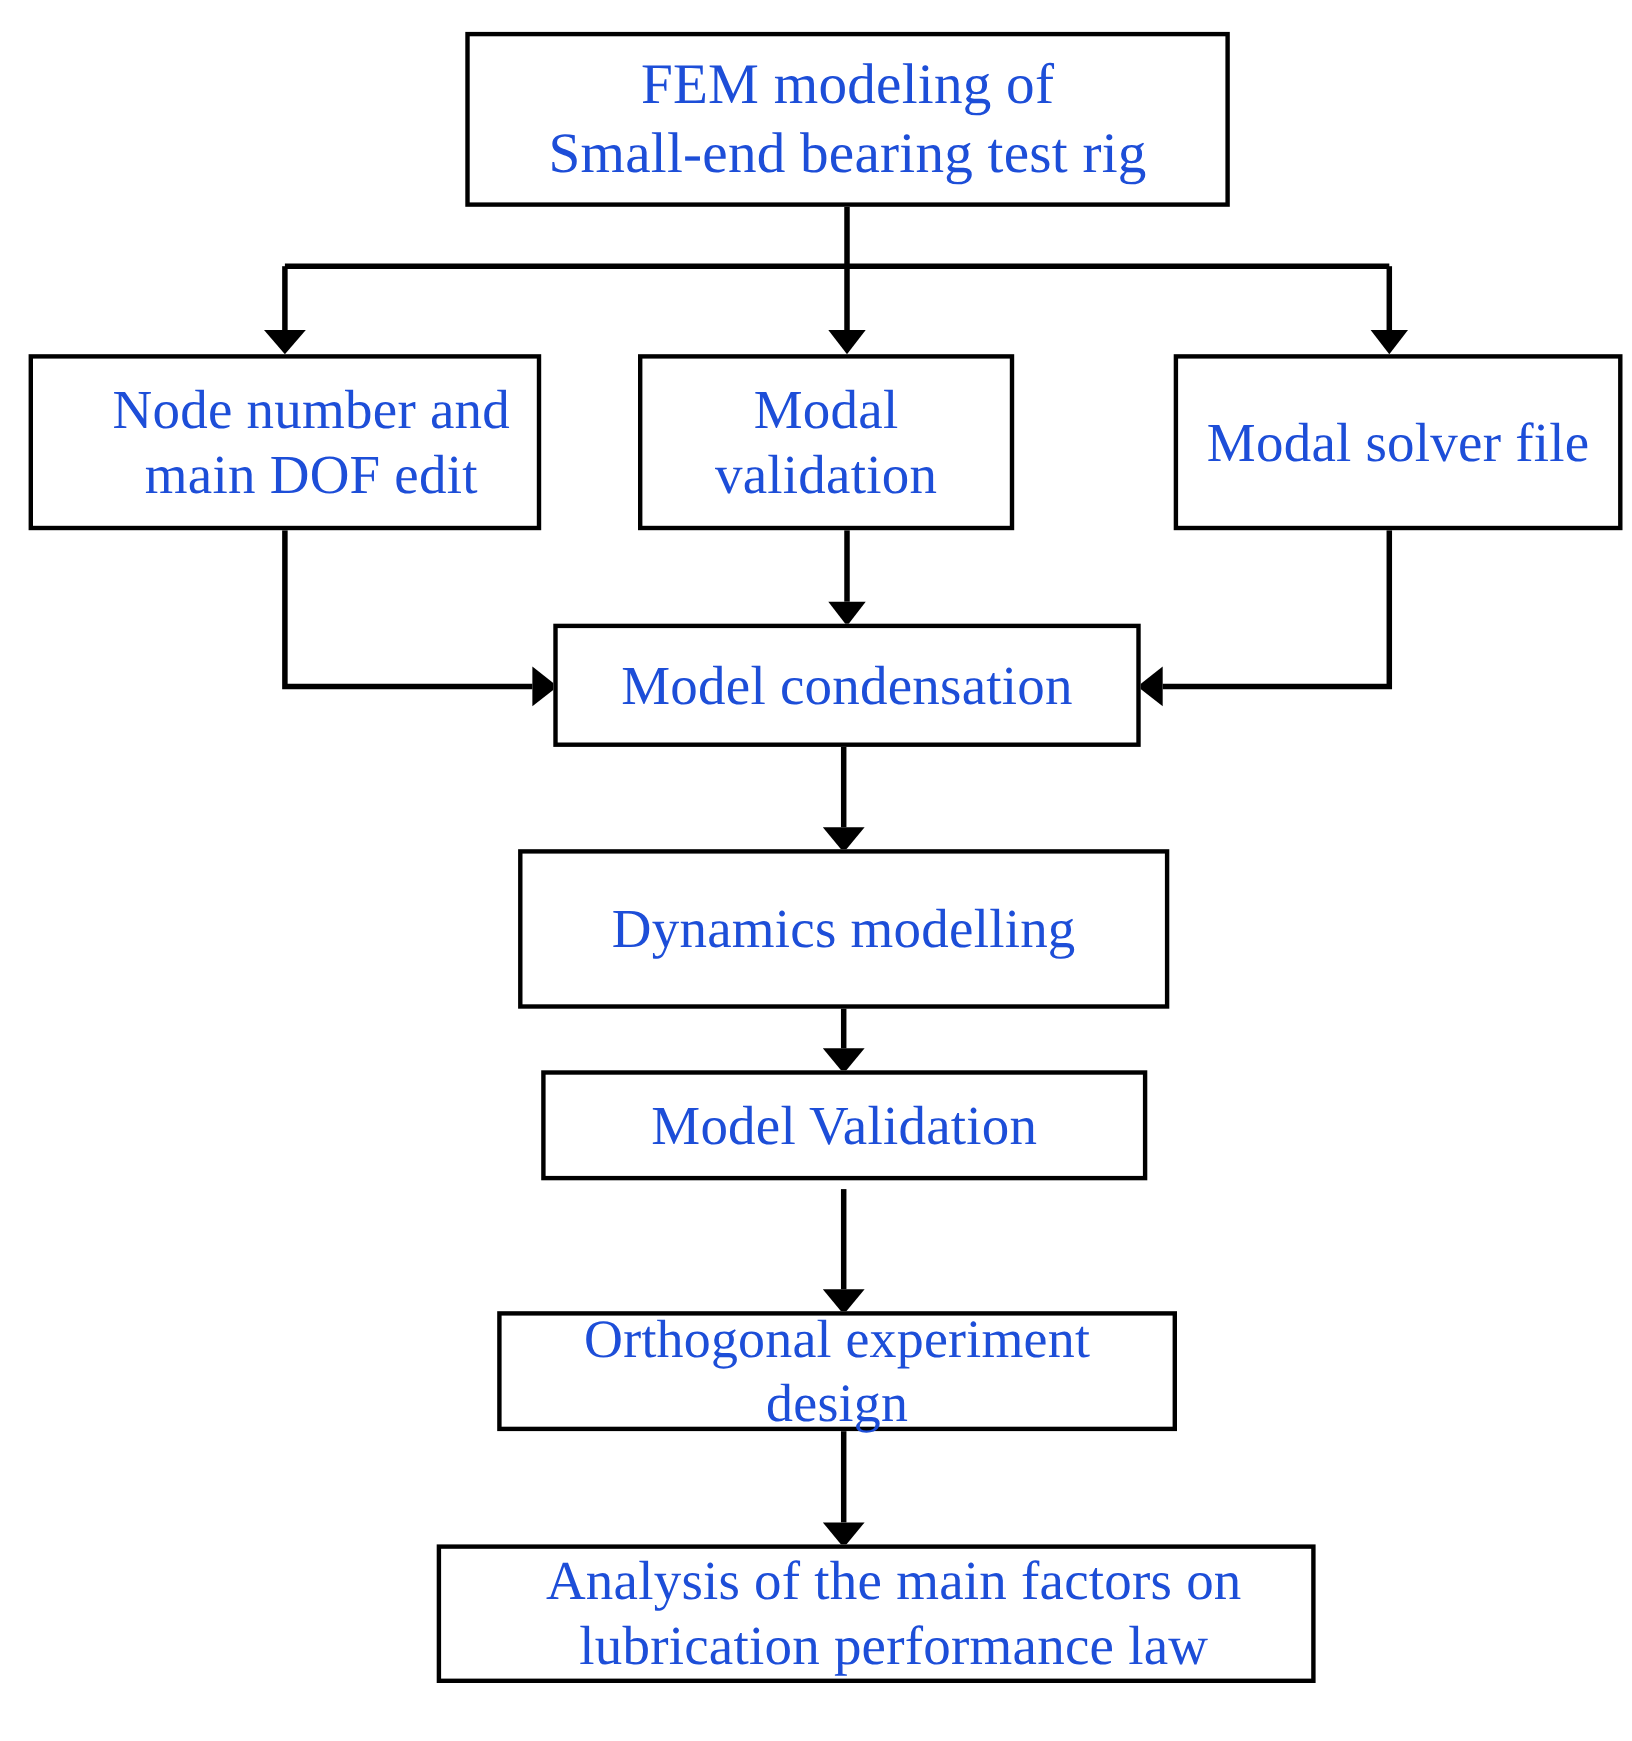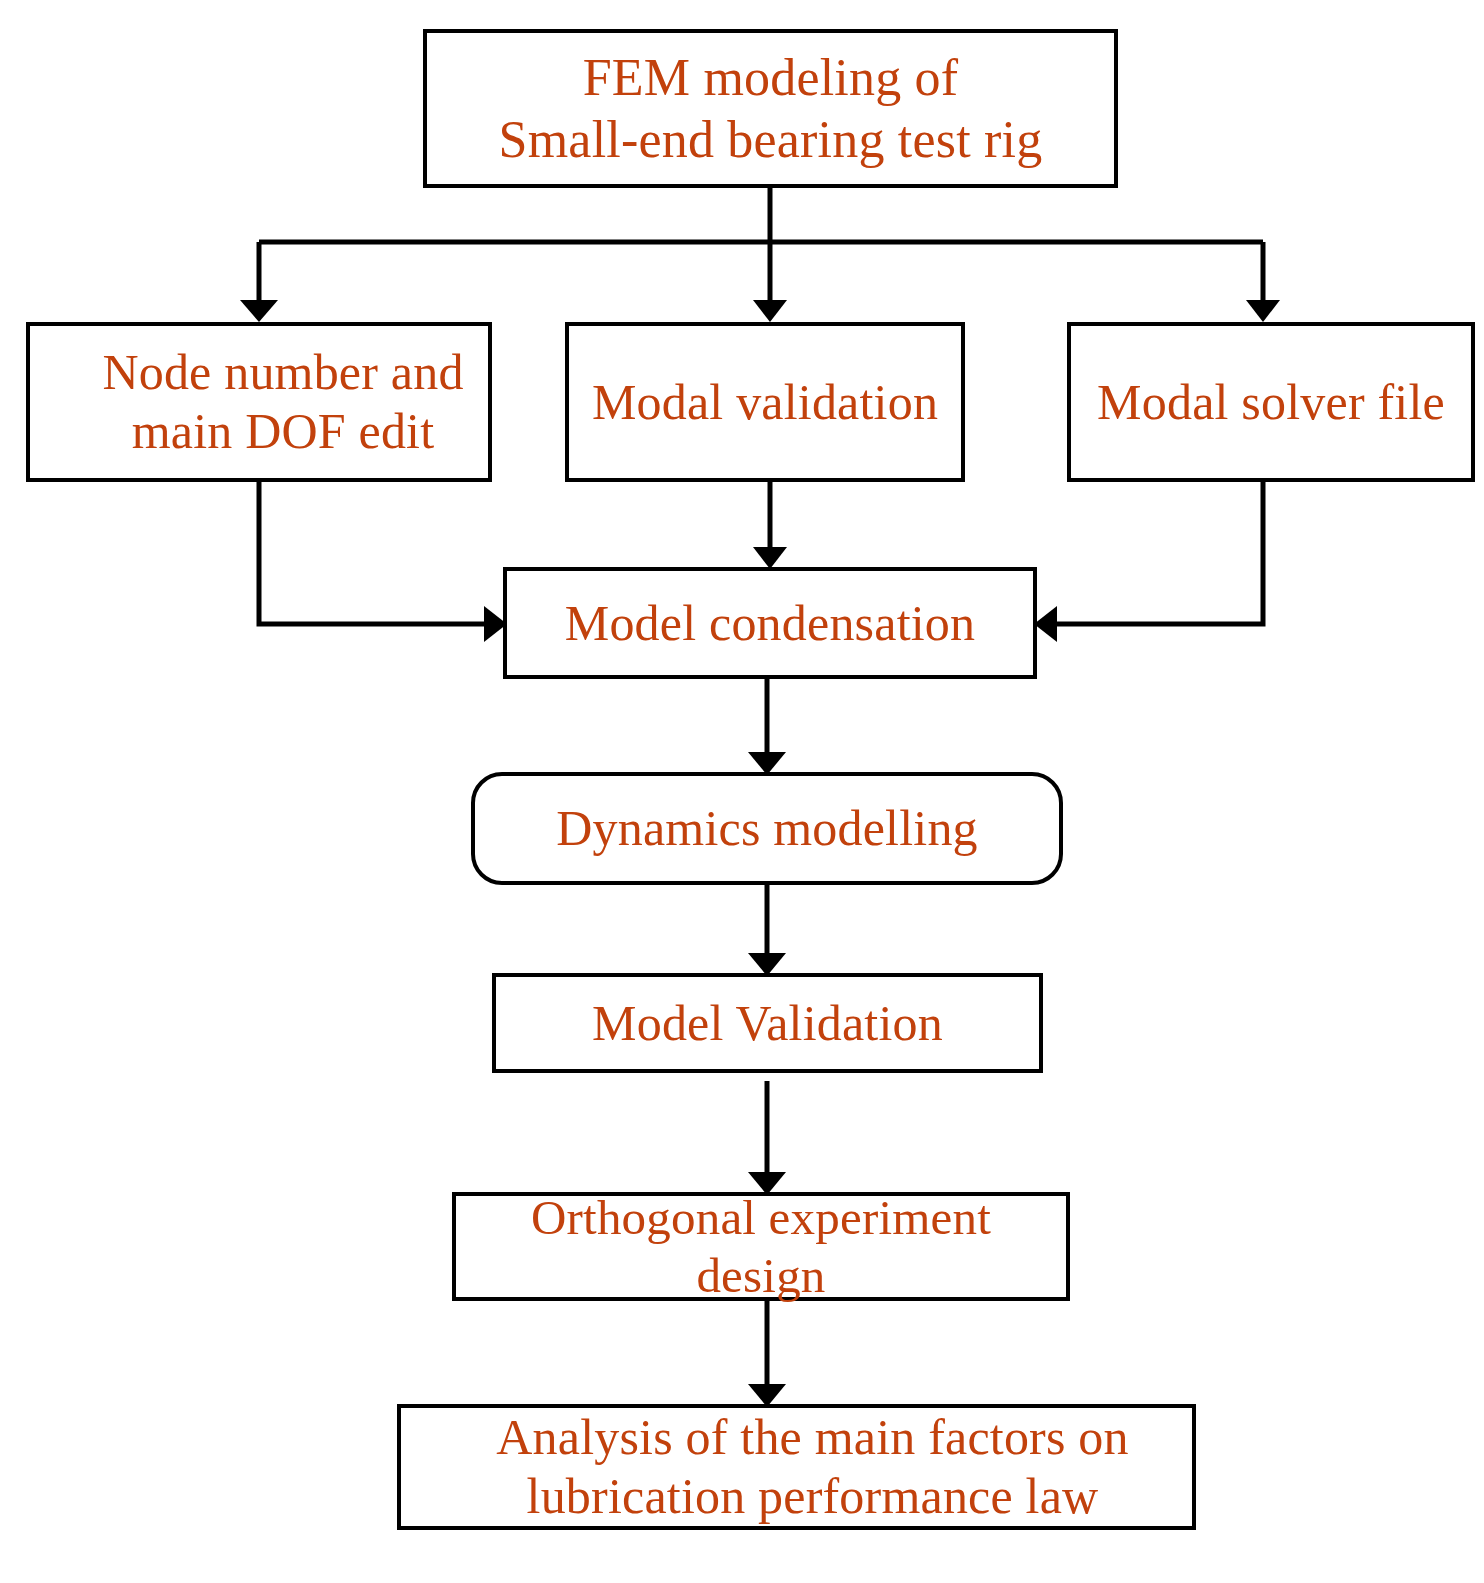--- a/index.html
+++ b/index.html
@@ -26,21 +26,21 @@
     position: absolute;
     box-sizing: border-box;
     border: 4px solid #000000;
     background: #ffffff;
     display: flex;
     align-items: center;
     justify-content: center;
     text-align: center;
   }
   .node-label {
-    color: #c2410c;
+    color: #1d4ed8;
     line-height: 1.18;
     white-space: pre-line;
     padding: 0 8px;
     letter-spacing: 0.2px;
   }
   .sz-52 { font-size: 52px; }
   .sz-50 { font-size: 50px; }
   .sz-49 { font-size: 49px; }
 </style>
 </head>
@@ -100,33 +100,33 @@
   <div class="node-box" style="left:423px; top:29px; width:695px; height:159px;">
     <span class="node-label sz-52">FEM modeling of
 Small-end bearing test rig</span>
   </div>
 
   <div class="node-box" style="left:26px; top:322px; width:466px; height:160px;padding-left:48px;">
     <span class="node-label sz-50">Node number and
 main DOF edit</span>
   </div>
 
-  <div class="node-box" style="left:565px; top:322px; width:400px; height:160px;">
+  <div class="node-box" style="left:580px; top:322px; width:342px; height:160px;">
     <span class="node-label sz-50">Modal validation</span>
   </div>
 
   <div class="node-box" style="left:1048px; top:322px; width:408px; height:160px;margin-left:19px;">
     <span class="node-label sz-50">Modal solver file</span>
   </div>
 
   <div class="node-box" style="left:503px; top:567px; width:534px; height:112px;">
     <span class="node-label sz-50">Model condensation</span>
   </div>
 
-  <div class="node-box" style="left:471px; top:772px; width:592px; height:113px;border-radius:31px;">
+  <div class="node-box" style="left:471px; top:772px; width:592px; height:145px;">
     <span class="node-label sz-50">Dynamics modelling</span>
   </div>
 
   <div class="node-box" style="left:492px; top:973px; width:551px; height:100px;">
     <span class="node-label sz-50">Model Validation</span>
   </div>
 
   <div class="node-box" style="left:452px; top:1192px; width:618px; height:109px;">
     <span class="node-label sz-49">Orthogonal experiment design</span>
   </div>

